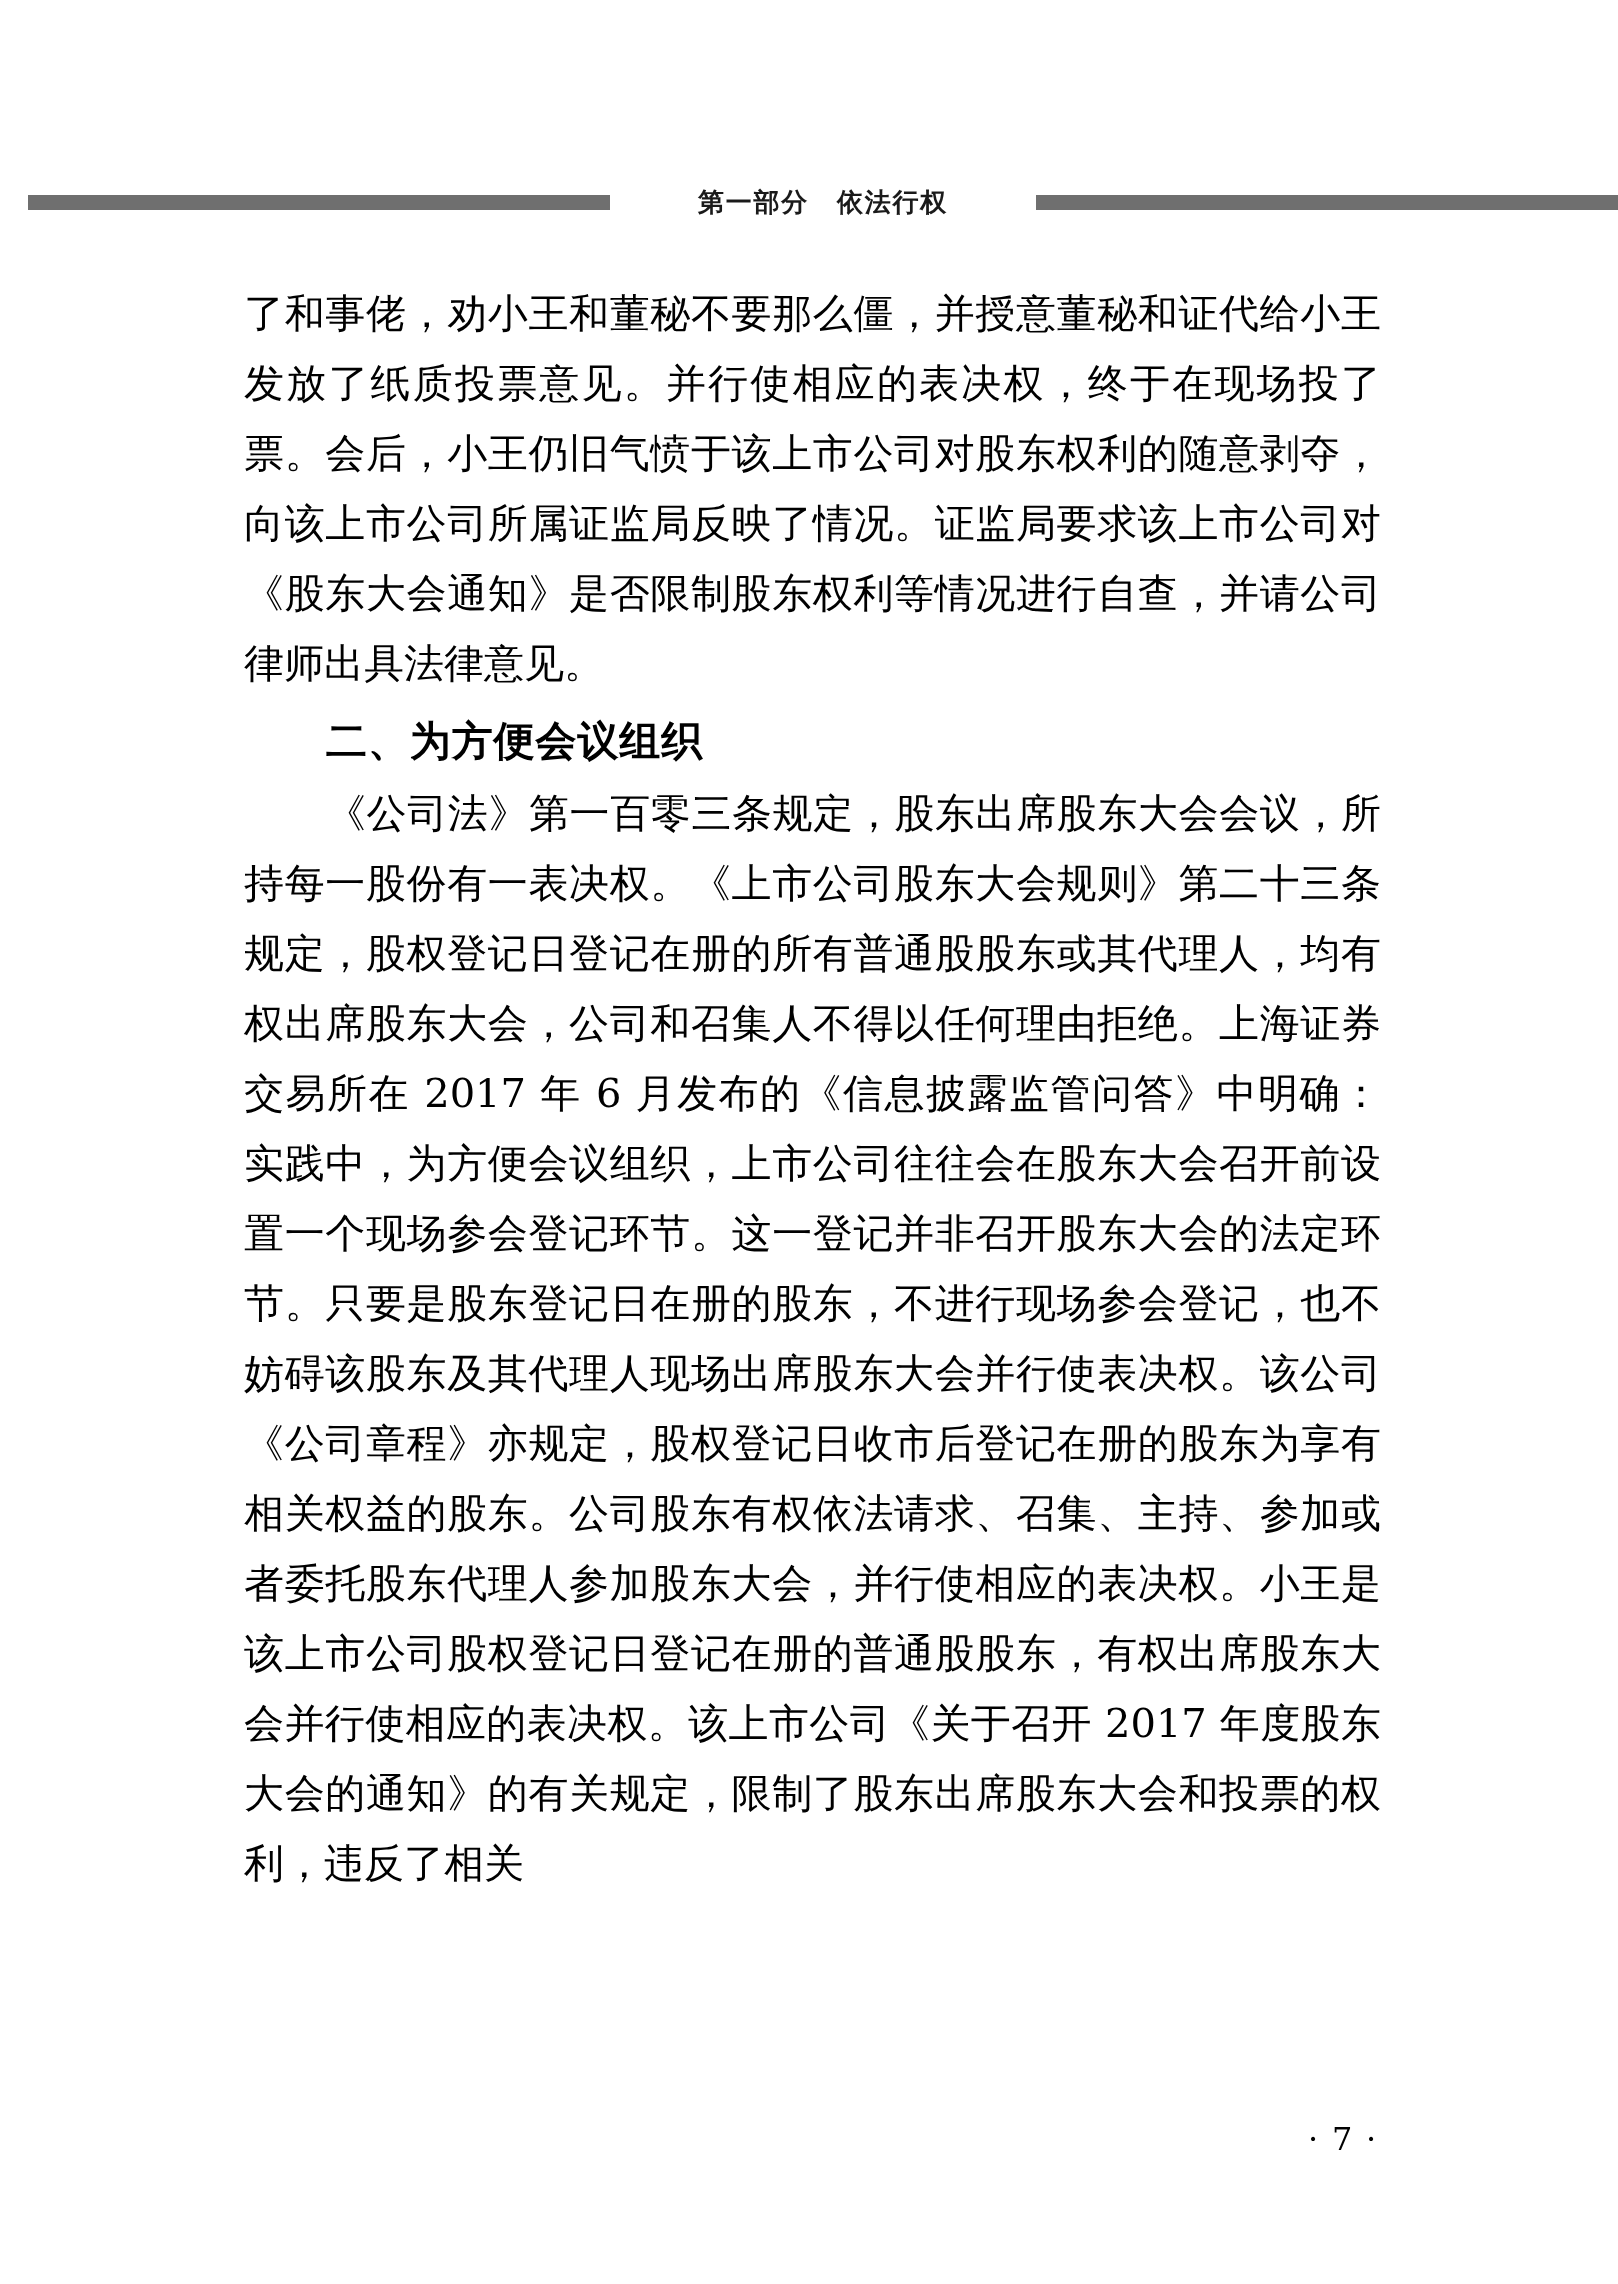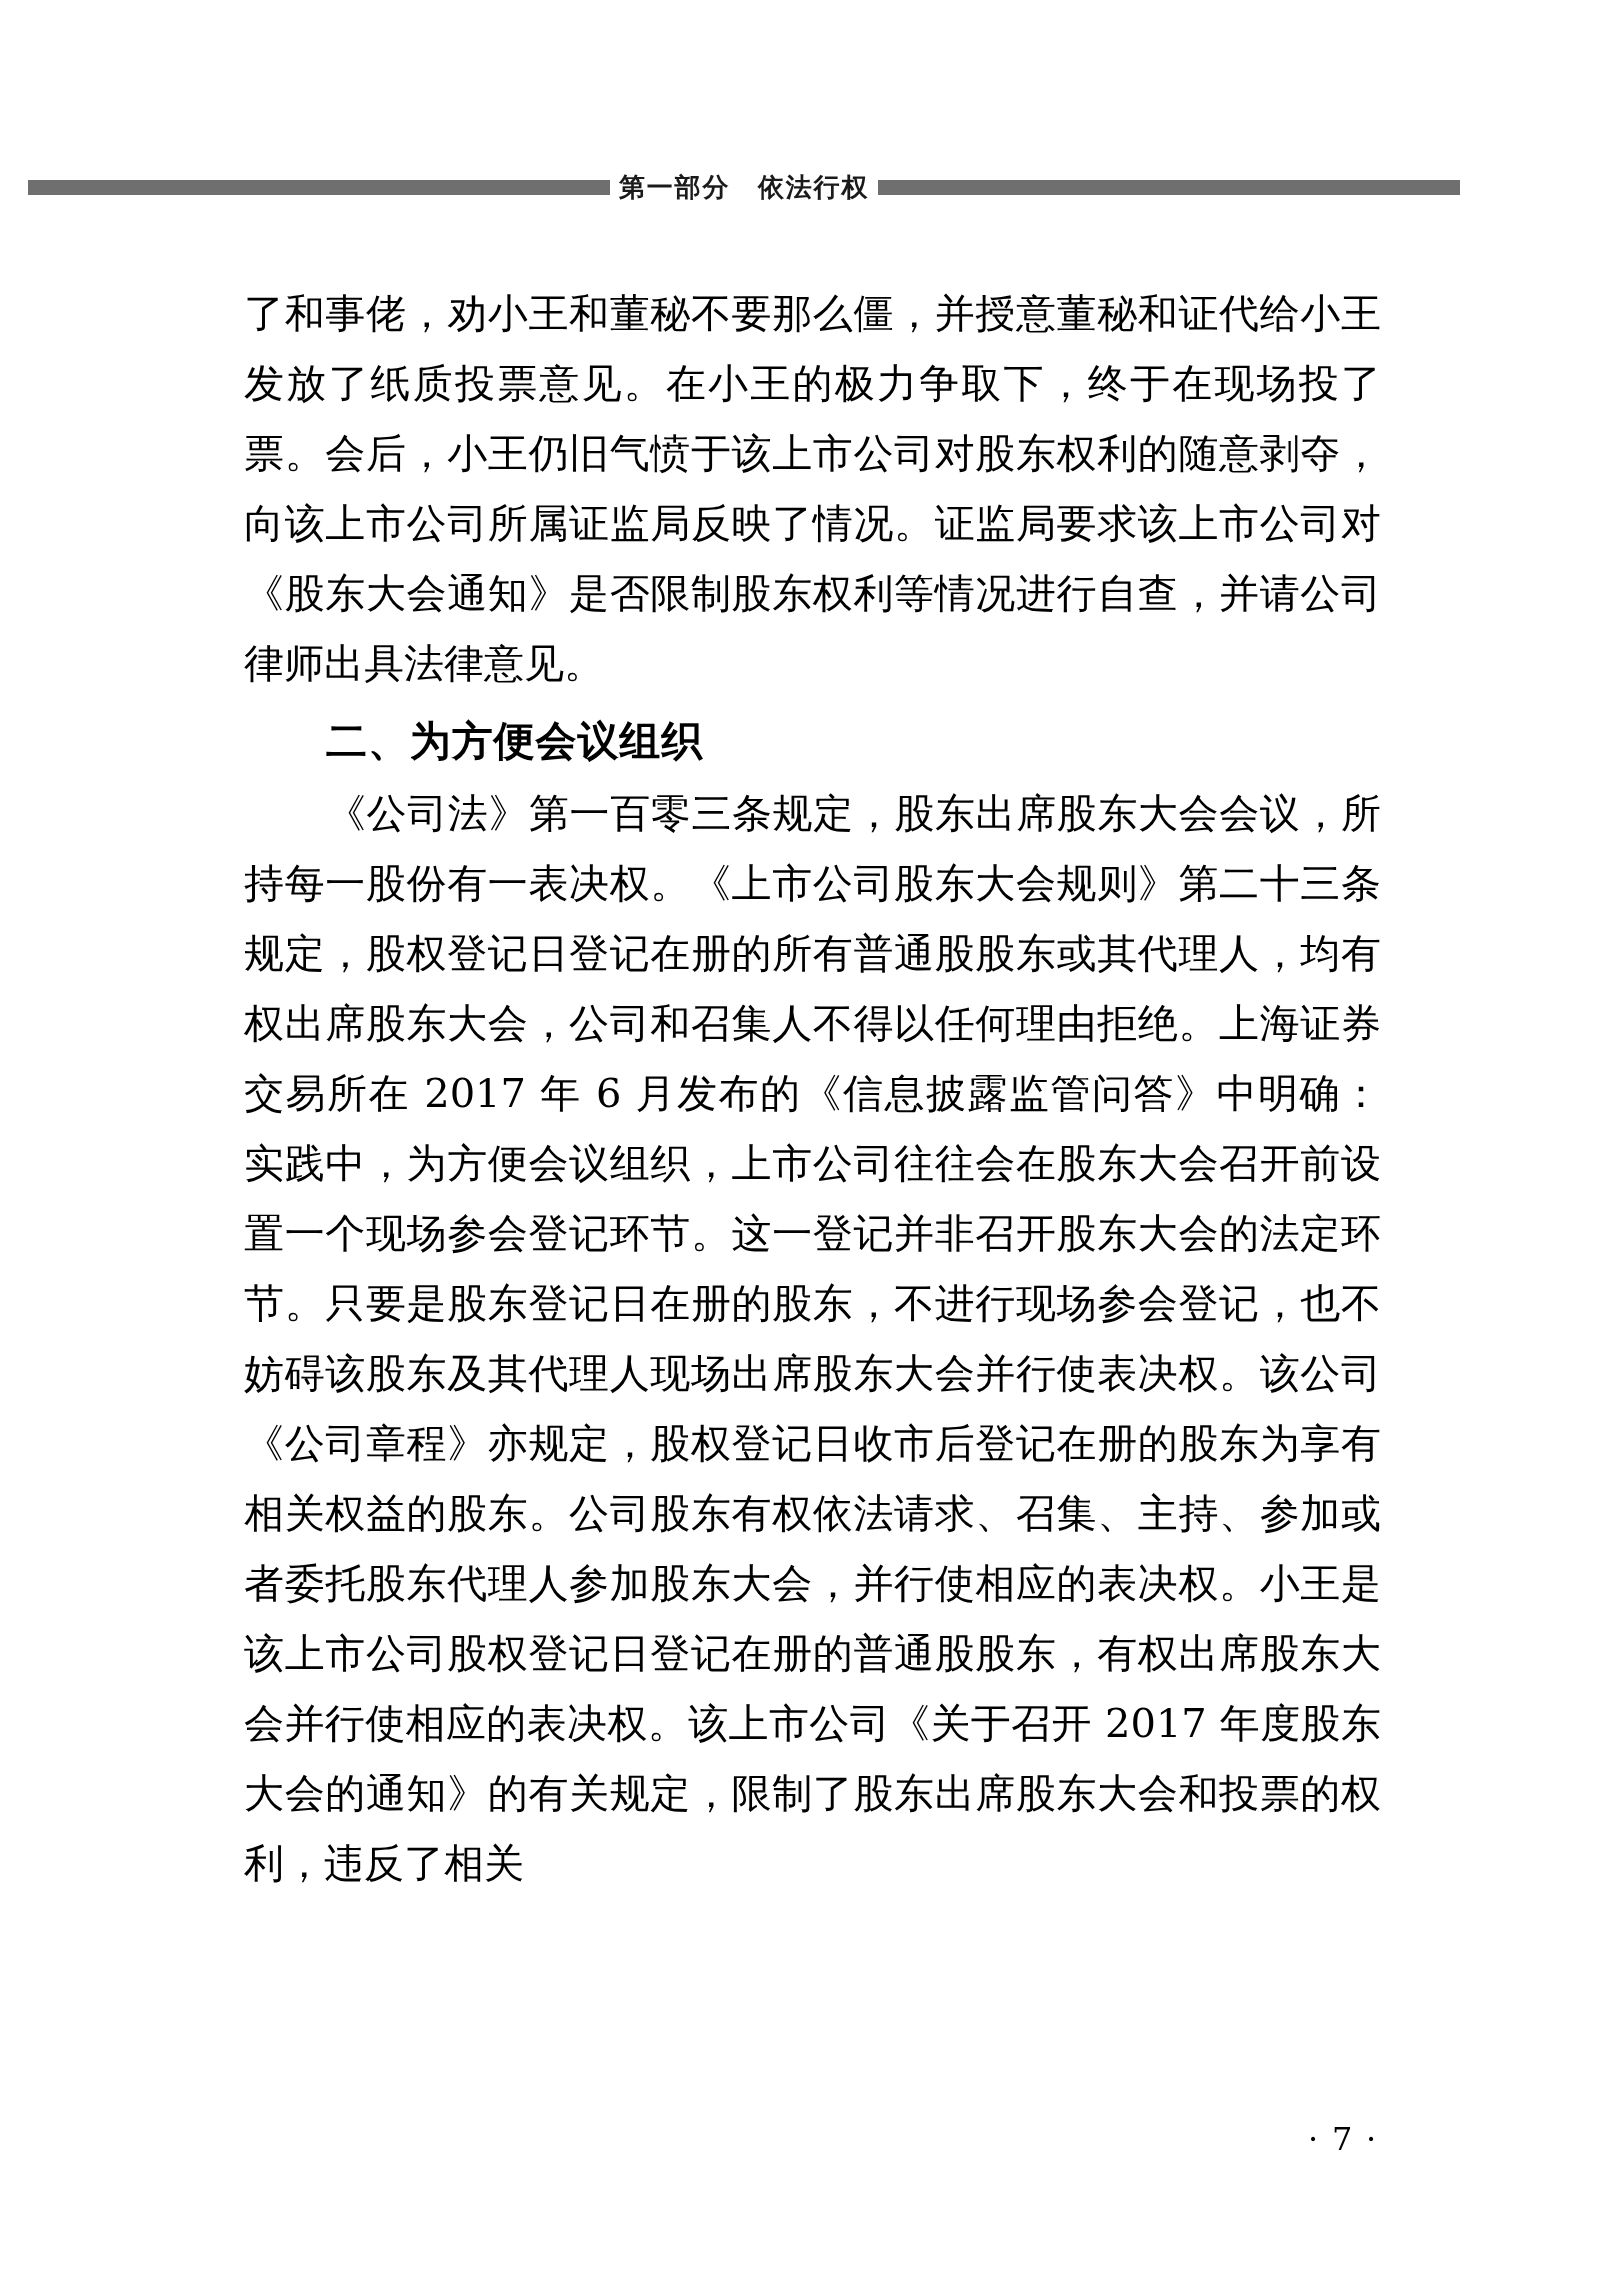--- a/index.html
+++ b/index.html
@@ -17,25 +17,25 @@
     height: 2285px;
     background: #ffffff;
     box-sizing: border-box;
     overflow: hidden;
   }
   
   .header {
     position: absolute;
     left: 0;
     right: 0;
-    top: 169px;
+    top: 184px;
     height: 36px;
     display: flex;
     align-items: center;
-    justify-content: flex-start;
+    justify-content: space-between;
     padding-left: 28px;
   }
   .header-rule {
     height: 15px;
     background: #6f6f6f;
     flex: 0 0 auto;
   }
   .header-rule.left {
     width: 582px;
     margin-right: 9px;
@@ -95,21 +95,21 @@
 <div class="page">
 
   <div class="header">
     <div class="header-rule left"></div>
     <div class="header-text">第一部分　依法行权</div>
     <div class="header-rule right"></div>
   </div>
 
   <div class="content">
 
-    <p class="para">了和事佬，劝小王和董秘不要那么僵，并授意董秘和证代给小王发放了纸质投票意见。在小王的极力争取下，终于在现场投了票。会后，小王仍旧气愤于该上市公司对股东权利的随意剥夺，向该上市公司所属证监局反映了情况。证监局要求该上市公司对《股东大会通知》是否限制股东权利等情况进行自查，并请公司律师出具法律意见。</p>
+    <p class="para">了和事佬，劝小王和董秘不要那么僵，并授意董秘和证代给小王发放了纸质投票意见。并行使相应的表决权，终于在现场投了票。会后，小王仍旧气愤于该上市公司对股东权利的随意剥夺，向该上市公司所属证监局反映了情况。证监局要求该上市公司对《股东大会通知》是否限制股东权利等情况进行自查，并请公司律师出具法律意见。</p>
 
     <h2 class="section-title">二、为方便会议组织</h2>
 
     <p class="para indent">《公司法》第一百零三条规定，股东出席股东大会会议，所持每一股份有一表决权。《上市公司股东大会规则》第二十三条规定，股权登记日登记在册的所有普通股股东或其代理人，均有权出席股东大会，公司和召集人不得以任何理由拒绝。上海证券交易所在 2017 年 6 月发布的《信息披露监管问答》中明确：实践中，为方便会议组织，上市公司往往会在股东大会召开前设置一个现场参会登记环节。这一登记并非召开股东大会的法定环节。只要是股东登记日在册的股东，不进行现场参会登记，也不妨碍该股东及其代理人现场出席股东大会并行使表决权。该公司《公司章程》亦规定，股权登记日收市后登记在册的股东为享有相关权益的股东。公司股东有权依法请求、召集、主持、参加或者委托股东代理人参加股东大会，并行使相应的表决权。小王是该上市公司股权登记日登记在册的普通股股东，有权出席股东大会并行使相应的表决权。该上市公司《关于召开 2017 年度股东大会的通知》的有关规定，限制了股东出席股东大会和投票的权利，违反了相关</p>
 
   </div>
 
   <div class="folio">· 7 ·</div>
 
 </div>

